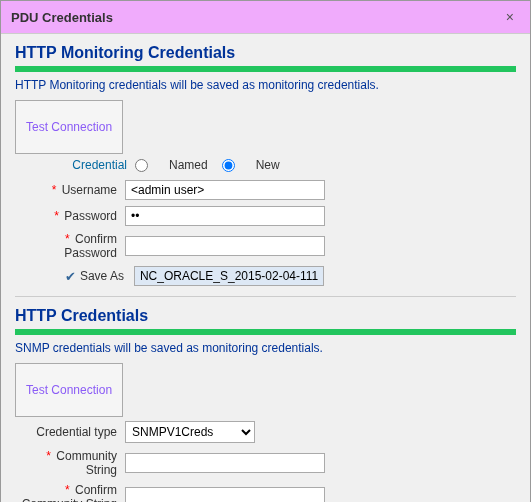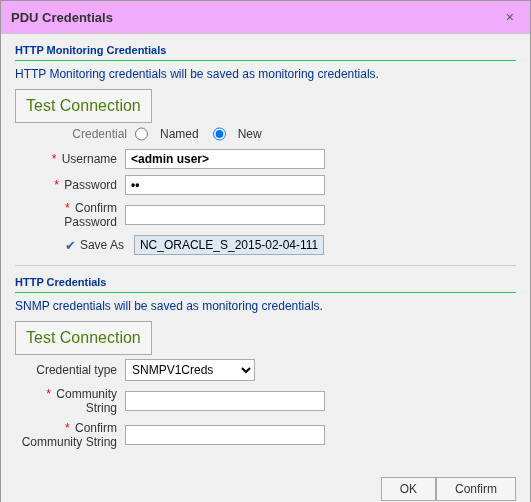--- a/index.html
+++ b/index.html
@@ -36,46 +36,46 @@
       font-size: 14px;
       color: #555;
       background: none;
       border: none;
       padding: 2px 6px;
     }
     .dialog-body {
       padding: 10px 14px 14px;
     }
     .section-title {
-      font-size: 11px;
+      font-size: 16px;
       font-weight: bold;
       color: #003399;
       margin-bottom: 6px;
-      border-bottom: 1px solid #22c55e;
+      border-bottom: 6px solid #22c55e;
       padding-bottom: 4px;
     }
     .section-desc {
       color: #003399;
       font-size: 12px;
       margin-bottom: 8px;
     }
     .section-header-row {
       display: flex;
       align-items: flex-start;
       justify-content: space-between;
       margin-bottom: 4px;
       flex-direction: column;
     }
     .test-conn-btn {
       background: #f5f5f5;
       border: 1px solid #aaa;
-      padding: 7px 10px;
-      font-size: 16px;
+      padding: 19px 10px;
+      font-size: 12px;
       cursor: pointer;
-      color: #4d7c0f;
+      color: #8b5cf6;
     }
     .form-row {
       display: flex;
       align-items: center;
       margin-bottom: 6px;
     }
     .form-label {
       text-align: right;
       width: 110px;
       padding-right: 8px;
@@ -85,43 +85,43 @@
     .required-star {
       color: red;
       margin-right: 2px;
     }
     .form-input {
       border: 1px solid #aaa;
       padding: 2px 5px;
       font-size: 12px;
       width: 200px;
       background: white;
-      font-weight: bold;
     }
     .credential-row {
       display: flex;
       align-items: center;
       margin-bottom: 8px;
       margin-left: 50px;
     }
     .cred-label {
       width: 70px;
       font-size: 12px;
-      color: #737373;
+      color: #0369a1;
       text-align: right;
       padding-right: 8px;
     }
     .radio-group {
       display: flex;
       align-items: center;
       gap: 14px;
     }
     .radio-option {
       display: flex;
-      gap: 12px;
+      align-items: center;
+      gap: 21px;
       font-size: 12px;
       color: #333;
     }
     .save-as-row {
       display: flex;
       align-items: center;
       margin-left: 50px;
       margin-bottom: 8px;
       margin-top: 4px;
     }

